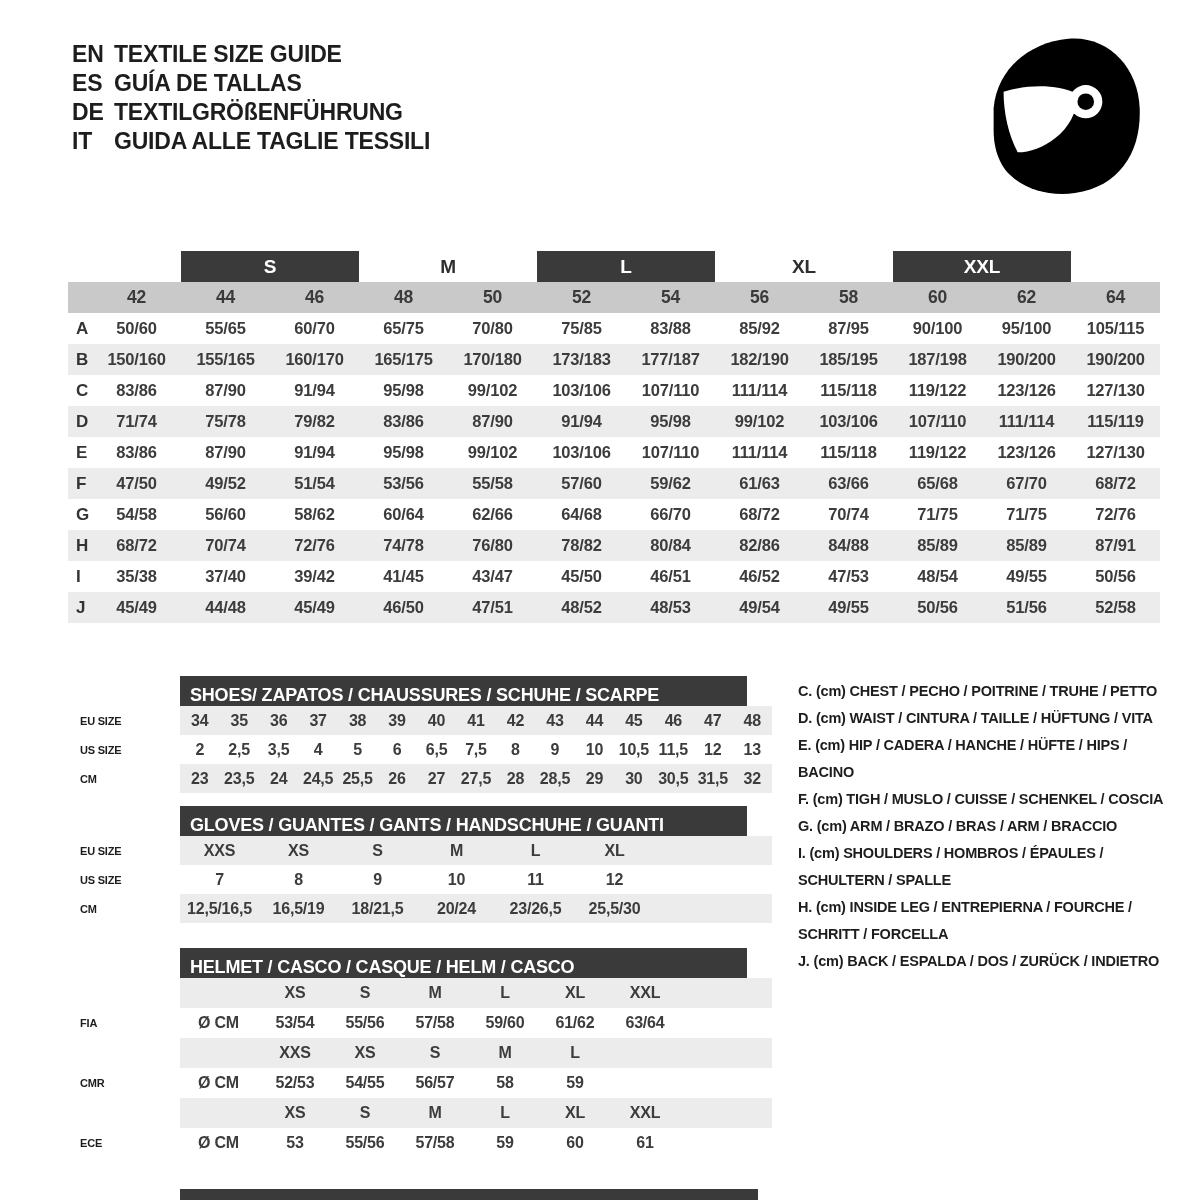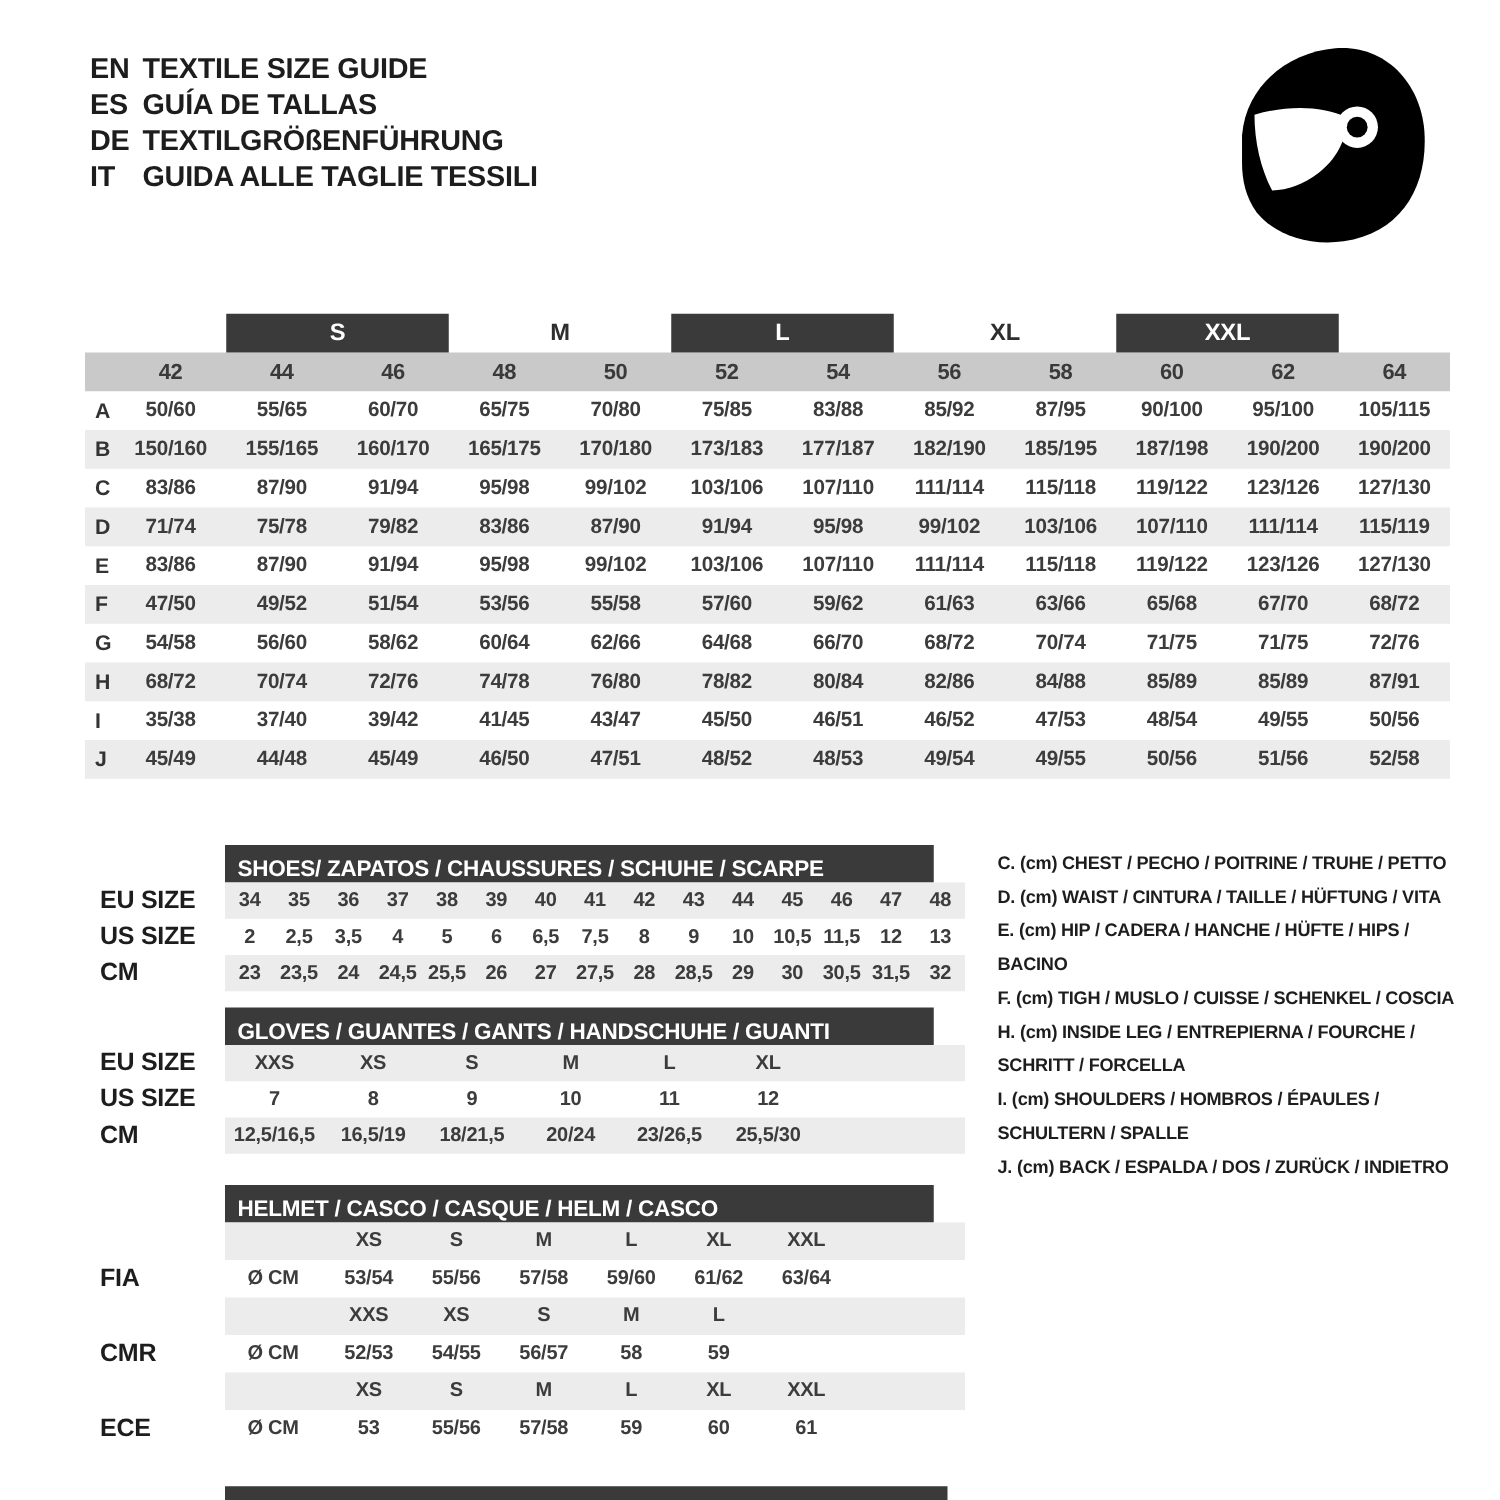--- a/index.html
+++ b/index.html
@@ -37,21 +37,21 @@
   .mt-letter{padding-left:8px;font-size:17px;color:#333;}
   .mt-cell{text-align:center;font-size:16.5px;}
 
   
   .section{left:68px;}
   .sec-bar{margin-left:112px;width:567px;height:30px;background:var(--bar);color:#fff;
            display:flex;align-items:flex-end;padding-left:10px;box-sizing:border-box;
            font-size:18px;white-space:nowrap;}
   .sec-row{display:flex;height:29px;align-items:stretch;}
   .sec-label{width:112px;display:flex;align-items:center;padding-left:12px;
-             box-sizing:border-box;font-size:20px;color:var(--dark);white-space:nowrap;}
+             box-sizing:border-box;font-size:11px;color:var(--dark);white-space:nowrap;}
   .band{display:grid;width:592px;align-items:center;}
   .band.striped{background:var(--stripe);}
   .band-cell{text-align:center;font-size:16px;white-space:nowrap;}
   .shoes-grid{grid-template-columns:repeat(15,1fr);}
   .gloves-grid{grid-template-columns:repeat(6,79px) 1fr;}
   .helmet-grid{grid-template-columns:80px repeat(6,70px) 1fr;}
   .band-cell.unit{text-align:left;padding-left:18px;box-sizing:border-box;}
   .sec-shoes{top:676px;}
   .sec-gloves{top:806px;}
   .sec-helmet{top:948px;}
@@ -459,20 +459,21 @@
           </div>
         </div>
       </div>
   </div>
 
   <div class="abs legend" id="legend">
       <div class="legend-line">C. (cm) CHEST / PECHO / POITRINE / TRUHE / PETTO</div>
       <div class="legend-line">D. (cm) WAIST / CINTURA / TAILLE / HÜFTUNG / VITA</div>
       <div class="legend-line">E. (cm) HIP / CADERA / HANCHE / HÜFTE / HIPS / BACINO</div>
       <div class="legend-line">F. (cm) TIGH / MUSLO / CUISSE / SCHENKEL / COSCIA</div>
+      <div class="legend-line">G. (cm) ARM / BRAZO / BRAS / ARM / BRACCIO</div>
+      <div class="legend-line">I. (cm) SHOULDERS / HOMBROS / ÉPAULES / SCHULTERN / SPALLE</div>
       <div class="legend-line">H. (cm) INSIDE LEG / ENTREPIERNA / FOURCHE / SCHRITT / FORCELLA</div>
-      <div class="legend-line">I. (cm) SHOULDERS / HOMBROS / ÉPAULES / SCHULTERN / SPALLE</div>
       <div class="legend-line">J. (cm) BACK / ESPALDA / DOS / ZURÜCK / INDIETRO</div>
     </div>
 
   <div class="abs bottom-bar"></div>
 
 </div>
 
 </body></html>

